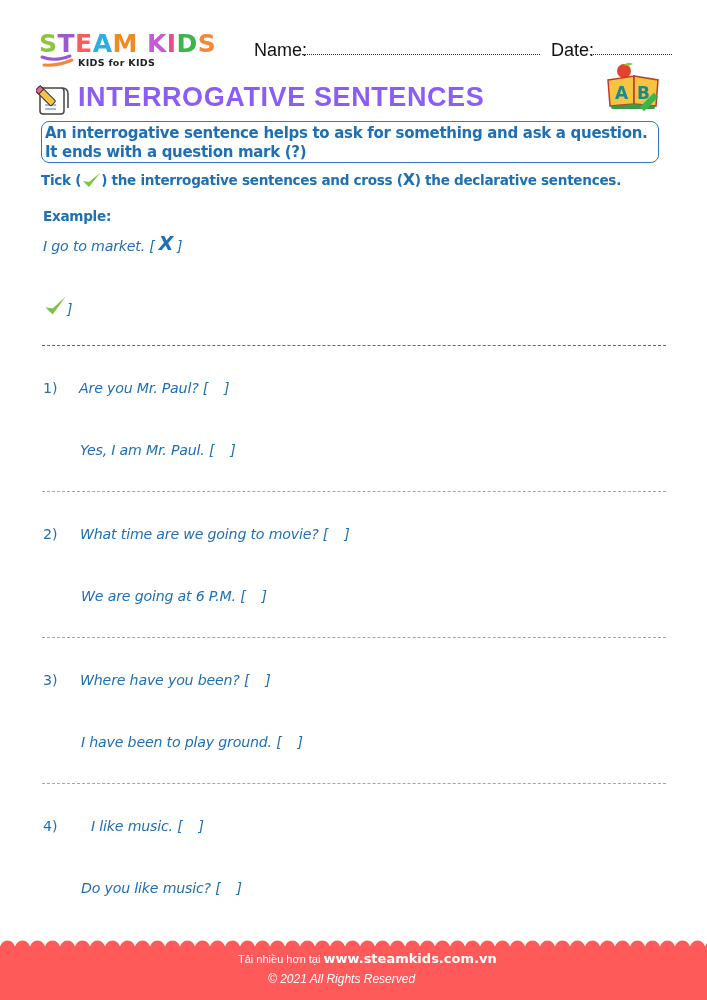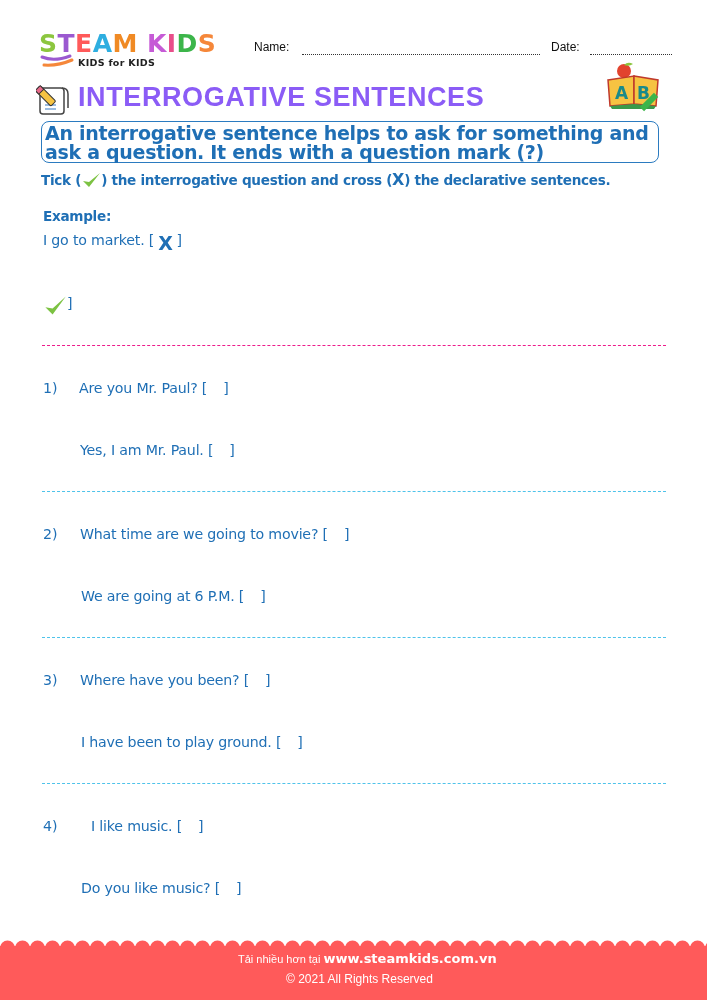--- a/index.html
+++ b/index.html
@@ -4,41 +4,41 @@
 <style>
   html, body { margin: 0; padding: 0; }
   body { width: 707px; height: 1000px; position: relative; background: #ffffff; overflow: hidden; font-family: "Liberation Sans", sans-serif; }
   .abs { position: absolute; }
   
   .logo-main { left: 39px; top: 30px; font-family: "DejaVu Sans", sans-serif; font-weight: bold; font-size: 25px; letter-spacing: 0.5px; line-height: 28px; }
   .logo-main span { display: inline-block; }
   .logo-sub { left: 78px; top: 57px; font-family: "DejaVu Sans", sans-serif; font-weight: bold; font-size: 9.5px; color: #222; letter-spacing: 0.3px; }
   .logo-swoosh { left: 40px; top: 54px; width: 36px; height: 14px; }
   
-  .field-label { font-size: 12px; color: #111; top: 40px; }
+  .field-label { font-size: 18px; color: #111; top: 40px; }
   .dots { border-bottom: 1px dotted #333; height: 12px; top: 42px; }
   
   .title { left: 78px; top: 82px; font-family: "Liberation Sans", sans-serif; font-weight: bold; font-size: 27px; color: #8b5cf6; letter-spacing: 0.6px; }
   .title-icon { left: 36px; top: 80px; width: 36px; height: 36px; }
   .book-icon { left: 604px; top: 62px; width: 62px; height: 50px; }
   
-  .def-box { left: 41px; top: 121px; width: 618px; height: 42px; border: 1.5px solid #2b7bc0; border-radius: 8px; padding: 2px 3px; box-sizing: border-box; font-family: "DejaVu Sans", sans-serif; font-weight: bold; font-size: 19px; line-height: 19px; color: #1f6fb5; letter-spacing: -0.3px; }
+  .def-box { left: 41px; top: 121px; width: 618px; height: 42px; border: 1.5px solid #2b7bc0; border-radius: 8px; padding: 2px 3px; box-sizing: border-box; font-family: "DejaVu Sans", sans-serif; font-weight: bold; font-size: 15px; line-height: 19px; color: #1f6fb5; letter-spacing: -0.3px; }
   .instr { left: 41px; top: 170px; font-family: "DejaVu Sans", sans-serif; font-weight: bold; font-size: 13.6px; color: #1f6fb5; letter-spacing: -0.3px; white-space: nowrap; display: flex; align-items: center; }
   .example-label { left: 43px; top: 198px; font-family: "DejaVu Sans", sans-serif; font-weight: bold; font-size: 13.6px; color: #1f6fb5; letter-spacing: -0.3px; margin-top: 10px; }
-  .sentence { font-family: "DejaVu Sans", sans-serif; font-size: 14.2px; color: #1f6fb5; white-space: nowrap; letter-spacing: -0.2px; display: flex; align-items: flex-start; }
+  .sentence { font-family: "DejaVu Sans", sans-serif; font-size: 14.2px; color: #1f6fb5; white-space: nowrap; letter-spacing: -0.2px; display: flex; align-items: flex-end; font-style: italic; }
   .num { font-family: "DejaVu Sans", sans-serif; font-size: 14.2px; color: #1f6fb5; }
   .bracket-space { display: inline-block; width: 16px; }
   .x-mark { font-family: "DejaVu Sans", sans-serif; font-weight: bold; color: #1f6fb5; font-size: 19px; margin: 0 4px; }
   .divider { left: 42px; width: 624px; height: 0; border-top: 1.3px dashed; }
   
   .footer { left: 0; top: 946px; width: 707px; height: 54px; background: #ff5a5a; }
   .scallop { left: 0; top: 938px; width: 707px; height: 10px; }
   .footer-line1 { left: 238px; top: 951px; color: #fff; font-size: 11px; white-space: nowrap; }
   .footer-line1 b { font-size: 13px; font-family: "DejaVu Sans", sans-serif; }
-  .footer-line2 { left: 286px; top: 972px; color: #fff; font-size: 12px; white-space: nowrap; }
+  .footer-line2 { left: 268px; top: 972px; color: #fff; font-size: 12px; font-style: italic; white-space: nowrap; }
 </style>
 </head>
 <body>
 
 <div class="abs logo-main">
   <span style="color:#8cc63f">S</span><span style="color:#9b59d0">T</span><span style="color:#ff5a5a">E</span><span style="color:#2eaee0">A</span><span style="color:#f08a24">M</span><span style="width:9px"></span><span style="color:#c65bd6">K</span><span style="color:#e84e8a">I</span><span style="color:#3cb54a">D</span><span style="color:#f5873a">S</span>
 </div>
 <svg class="abs logo-swoosh" viewBox="0 0 36 14">
   <path d="M2 3 Q14 8 30 2" stroke="#9b59d0" stroke-width="3" fill="none" stroke-linecap="round"></path>
   <path d="M4 11 Q18 12 32 6" stroke="#f5873a" stroke-width="3" fill="none" stroke-linecap="round"></path>
@@ -70,21 +70,21 @@
   <rect x="42" y="30" width="6" height="20" fill="#3cb54a" transform="rotate(45 45 40)"></rect>
 </svg>
 
 <div class="abs def-box">An interrogative sentence helps to ask for something and ask a question. It ends with a question mark (?)</div>
 
 <div class="abs instr">
   <span>Tick (</span>
   <svg width="20" height="18" viewBox="0 0 20 18">
       <path d="M2 10 L8 16 L19 2 L8 11z" fill="#7cc242"></path>
     </svg>
-  <span>) the interrogative question and cross (</span>
+  <span>) the interrogative sentences and cross (</span>
   <span style="font-size:16px">X</span>
   <span>) the declarative sentences.</span>
 </div>
 <div class="abs example-label">Example:</div>
 
 <div class="abs sentence" style="left:43px; top:232px">
   <span>I go to market. [</span>
   <span class="x-mark">X</span>
   <span>]</span>
 </div>

